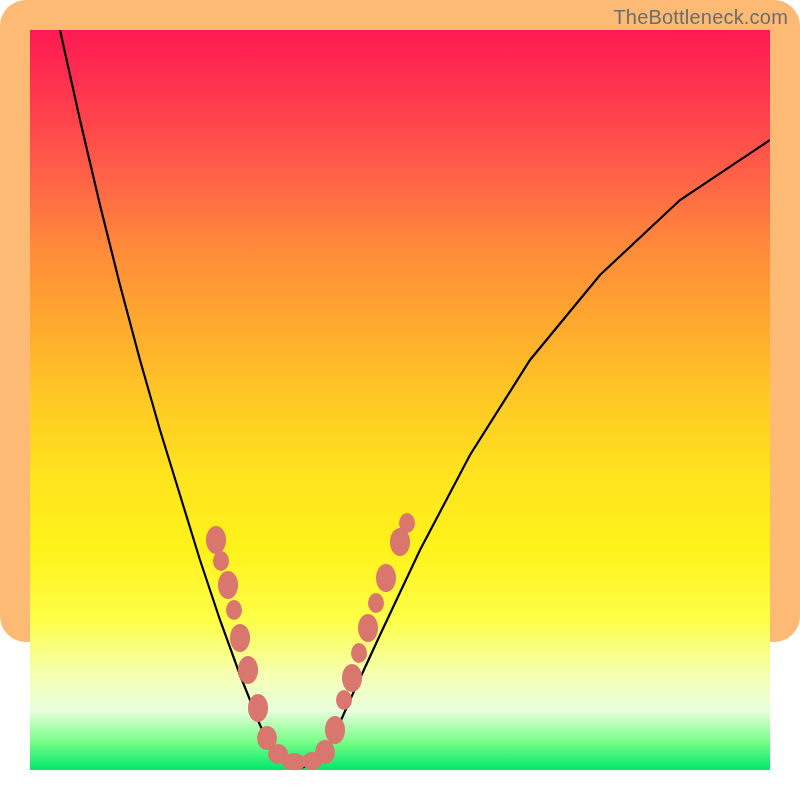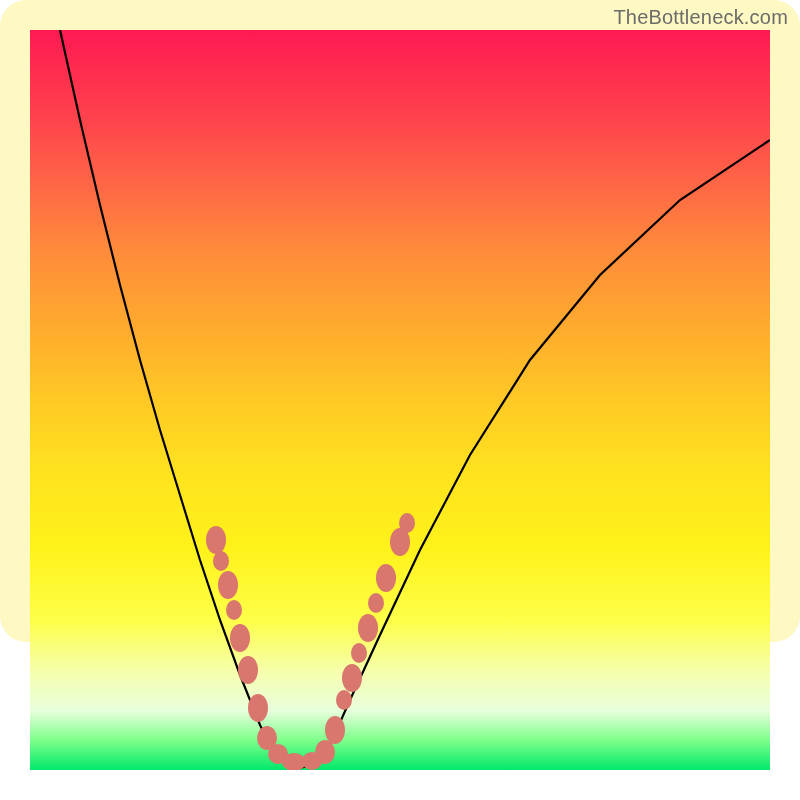--- a/index.html
+++ b/index.html
@@ -1,20 +1,20 @@
 <!DOCTYPE html>
 <html><head>
 <meta charset="utf-8">
 <style>
   * { margin: 0; padding: 0; box-sizing: border-box; }
   html, body { width: 800px; height: 800px; overflow: hidden; }
   .container {
     width: 800px;
     height: 642px;
-    background: #fef9c3;
+    background: #fdba74;
     position: relative;
     border-radius: 26px;
   }
   .plot-area {
     position: absolute;
     left: 30px;
     top: 30px;
     width: 740px;
     height: 740px;
     background: linear-gradient(to bottom,

